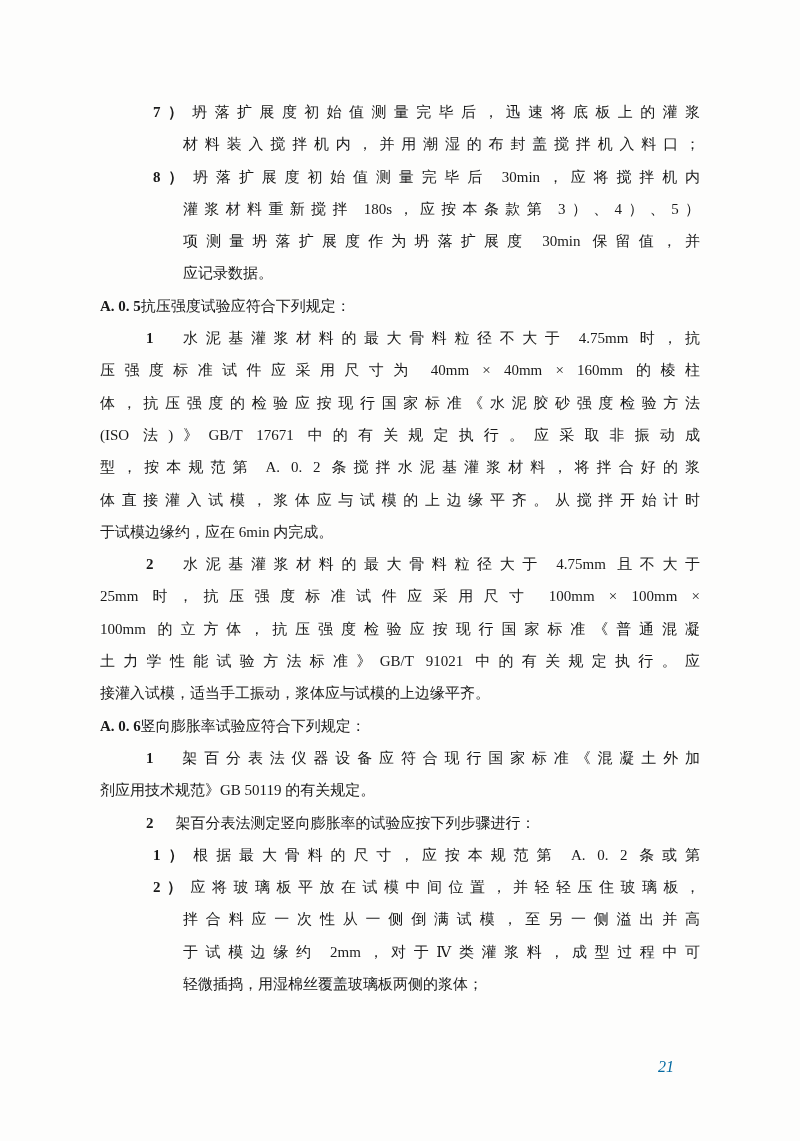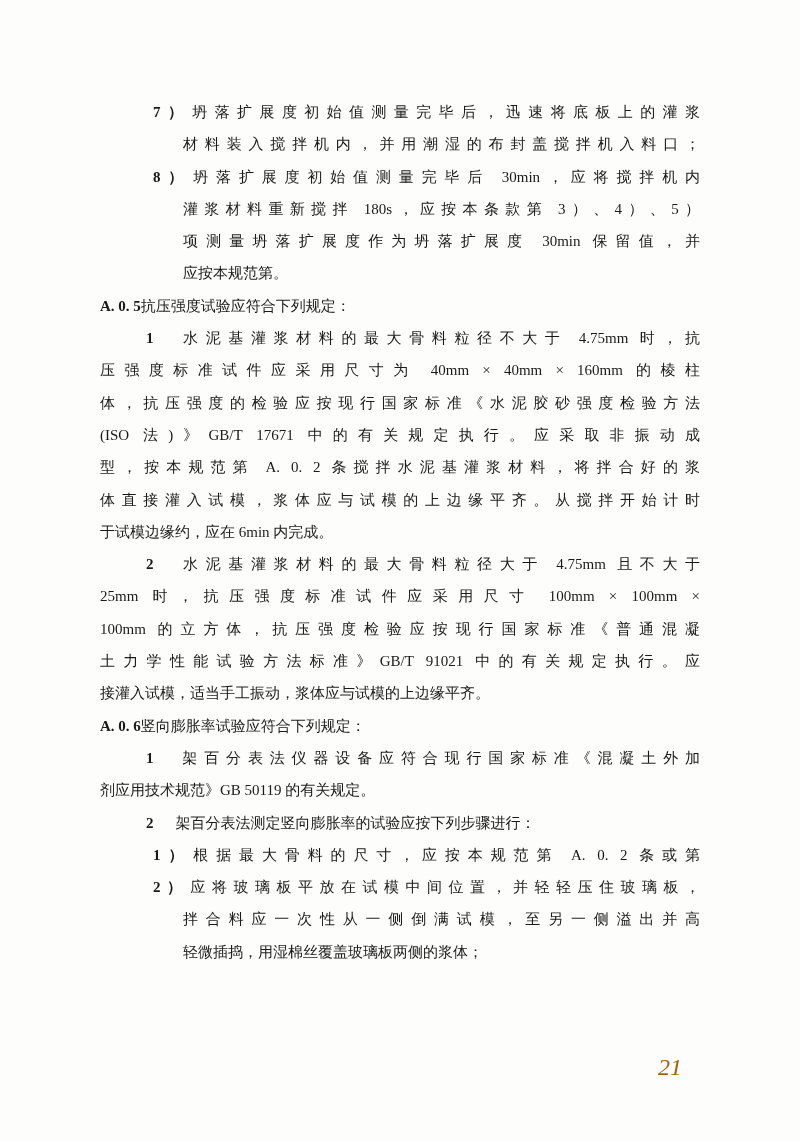--- a/index.html
+++ b/index.html
@@ -30,53 +30,54 @@
   .i-para   { padding-left:46px; }
   .i-item   { padding-left:53px; }
   .i-hang   { padding-left:83px; }
   .mk { font-weight:bold; }
   .i-clause .mk { }
   .i-para   .mk { margin-right:22px; }
   .i-item   .mk { margin-right:2px; }
   .pageno {
     position:absolute;
     left:658px; top:1050px;
-    font-size:24px;
+    font-size:16px;
     line-height:34px;
     font-style:italic;
-    color:#a16207;
+    color:#0369a1;
   }
 </style>
 </head>
 <body>
 
 <div class="page">
   <div class="doc">
       <div class="ln i-item j"><span class="mk">7）</span><span>坍落扩展度初始值测量完毕后，迅速将底板上的灌浆</span></div>
       <div class="ln i-hang j"><span>材料装入搅拌机内，并用潮湿的布封盖搅拌机入料口；</span></div>
       <div class="ln i-item j"><span class="mk">8）</span><span>坍落扩展度初始值测量完毕后 30min，应将搅拌机内</span></div>
       <div class="ln i-hang j"><span>灌浆材料重新搅拌 180s，应按本条款第 3）、4）、5）</span></div>
       <div class="ln i-hang j"><span>项测量坍落扩展度作为坍落扩展度 30min 保留值，并</span></div>
-      <div class="ln i-hang"><span>应按本规范第。</span></div>
+      <div class="ln i-hang"><span>应记录数据。</span></div>
       <div class="ln i-clause"><span class="mk">A. 0. 5</span><span>抗压强度试验应符合下列规定：</span></div>
       <div class="ln i-para j"><span class="mk">1</span><span>水泥基灌浆材料的最大骨料粒径不大于 4.75mm 时，抗</span></div>
       <div class="ln i-body j"><span>压强度标准试件应采用尺寸为 40mm × 40mm × 160mm 的棱柱</span></div>
       <div class="ln i-body j"><span>体，抗压强度的检验应按现行国家标准《水泥胶砂强度检验方法</span></div>
       <div class="ln i-body j"><span>(ISO 法)》GB/T 17671 中的有关规定执行。应采取非振动成</span></div>
       <div class="ln i-body j"><span>型，按本规范第 A. 0. 2 条搅拌水泥基灌浆材料，将拌合好的浆</span></div>
       <div class="ln i-body j"><span>体直接灌入试模，浆体应与试模的上边缘平齐。从搅拌开始计时</span></div>
       <div class="ln i-body"><span>于试模边缘约，应在 6min 内完成。</span></div>
       <div class="ln i-para j"><span class="mk">2</span><span>水泥基灌浆材料的最大骨料粒径大于 4.75mm 且不大于</span></div>
       <div class="ln i-body j"><span>25mm 时，抗压强度标准试件应采用尺寸 100mm × 100mm ×</span></div>
       <div class="ln i-body j"><span>100mm 的立方体，抗压强度检验应按现行国家标准《普通混凝</span></div>
       <div class="ln i-body j"><span>土力学性能试验方法标准》GB/T 91021 中的有关规定执行。应</span></div>
       <div class="ln i-body"><span>接灌入试模，适当手工振动，浆体应与试模的上边缘平齐。</span></div>
       <div class="ln i-clause"><span class="mk">A. 0. 6</span><span>竖向膨胀率试验应符合下列规定：</span></div>
       <div class="ln i-para j"><span class="mk">1</span><span>架百分表法仪器设备应符合现行国家标准《混凝土外加</span></div>
       <div class="ln i-body"><span>剂应用技术规范》GB 50119 的有关规定。</span></div>
       <div class="ln i-para"><span class="mk">2</span><span>架百分表法测定竖向膨胀率的试验应按下列步骤进行：</span></div>
       <div class="ln i-item j"><span class="mk">1）</span><span>根据最大骨料的尺寸，应按本规范第 A. 0. 2 条或第</span></div>
       <div class="ln i-item j"><span class="mk">2）</span><span>应将玻璃板平放在试模中间位置，并轻轻压住玻璃板，</span></div>
       <div class="ln i-hang j"><span>拌合料应一次性从一侧倒满试模，至另一侧溢出并高</span></div>
+      <div class="ln i-hang j"><span>于试模边缘约 2mm，对于Ⅳ类灌浆料，成型过程中可</span></div>
       <div class="ln i-hang"><span>轻微插捣，用湿棉丝覆盖玻璃板两侧的浆体；</span></div>
     </div>
   <div class="pageno">21</div>
 </div>
 
 </body></html>

